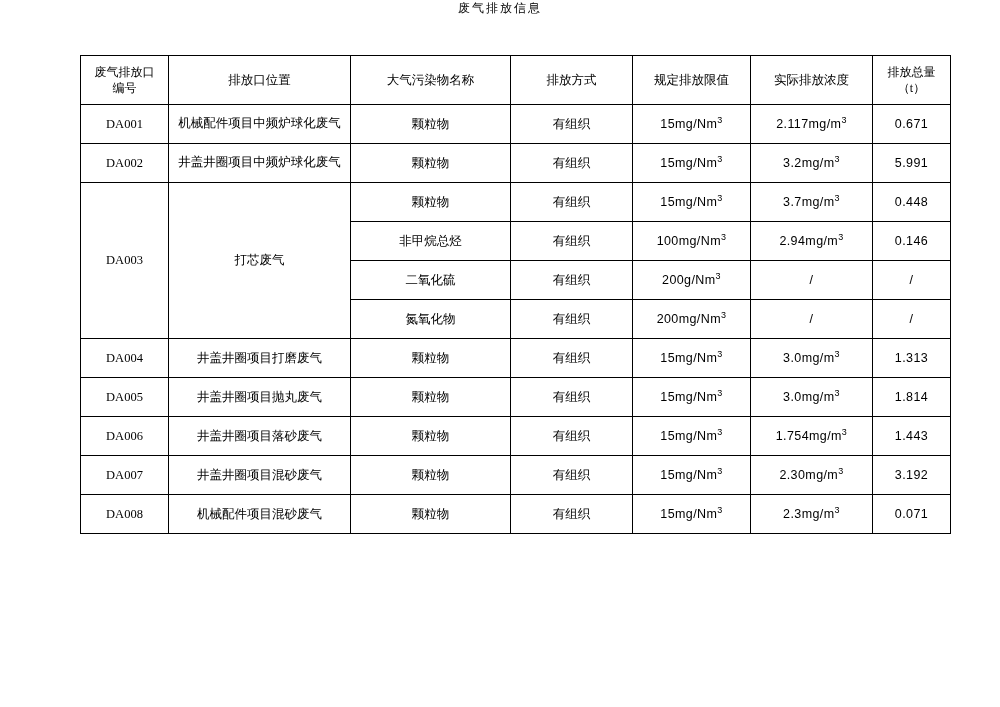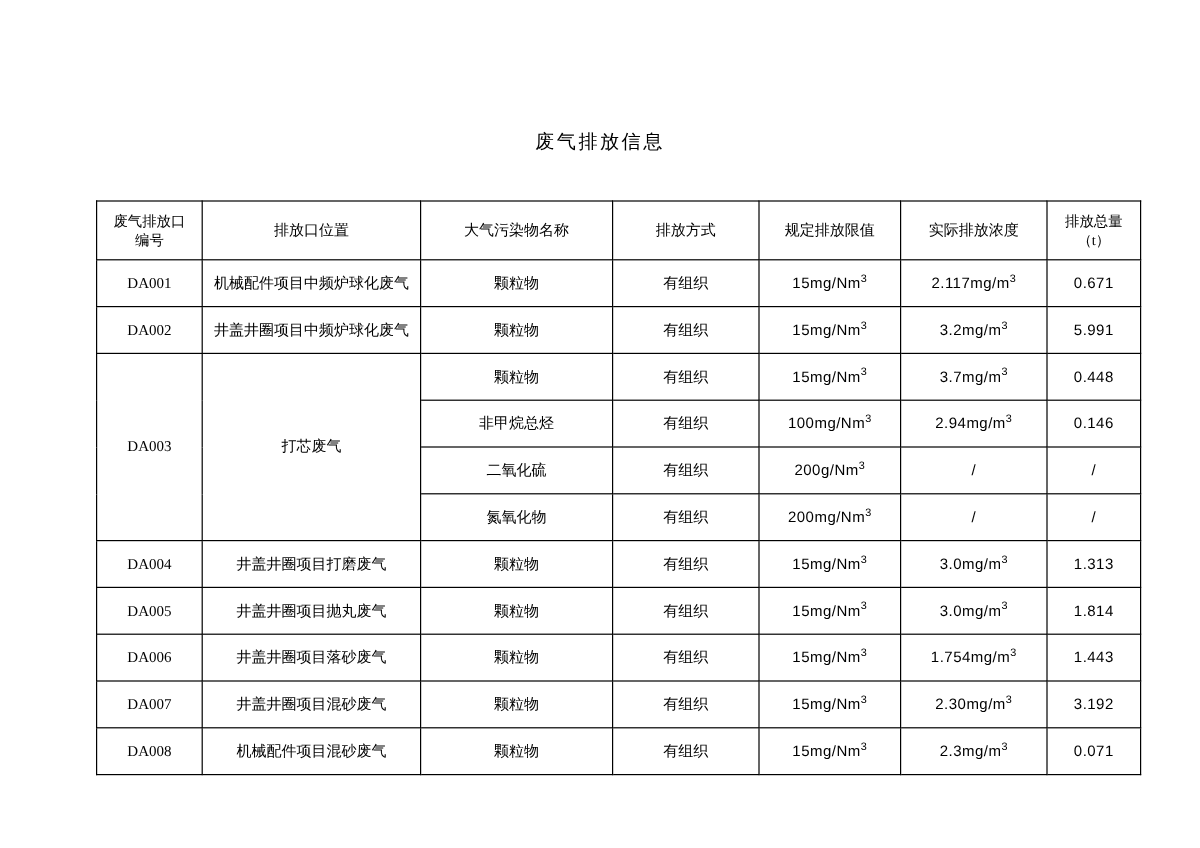--- a/index.html
+++ b/index.html
@@ -15,23 +15,22 @@
     overflow: hidden;
   }
   .page {
     position: relative;
     width: 1000px;
     height: 707px;
     box-sizing: border-box;
   }
   .doc-title {
     text-align: center;
-    font-size: 16px;
+    font-size: 12px;
     letter-spacing: 2px;
-    margin-top: 108px;
     font-weight: normal;
     font-family: "Liberation Serif", "DejaVu Serif", serif;
   }
   .table-wrap {
     margin: 38px auto 0 auto;
     width: 840px;
   }
   table.emission {
     border-collapse: collapse;
     width: 100%;
@@ -65,20 +64,21 @@
     font-family: Liberation Sans, sans-serif;
     letter-spacing: 0.4px;
   }
   .sub {
     font-size: 9px;
     vertical-align: super;
     line-height: 0;
   }
   .two-line {
     white-space: normal;
+    font-family: Liberation Mono, monospace;
   }
   .unit-line {
     display: block;
     font-size: 12px;
   }
 </style>
 </head>
 <body>
 
 <div class="page">

